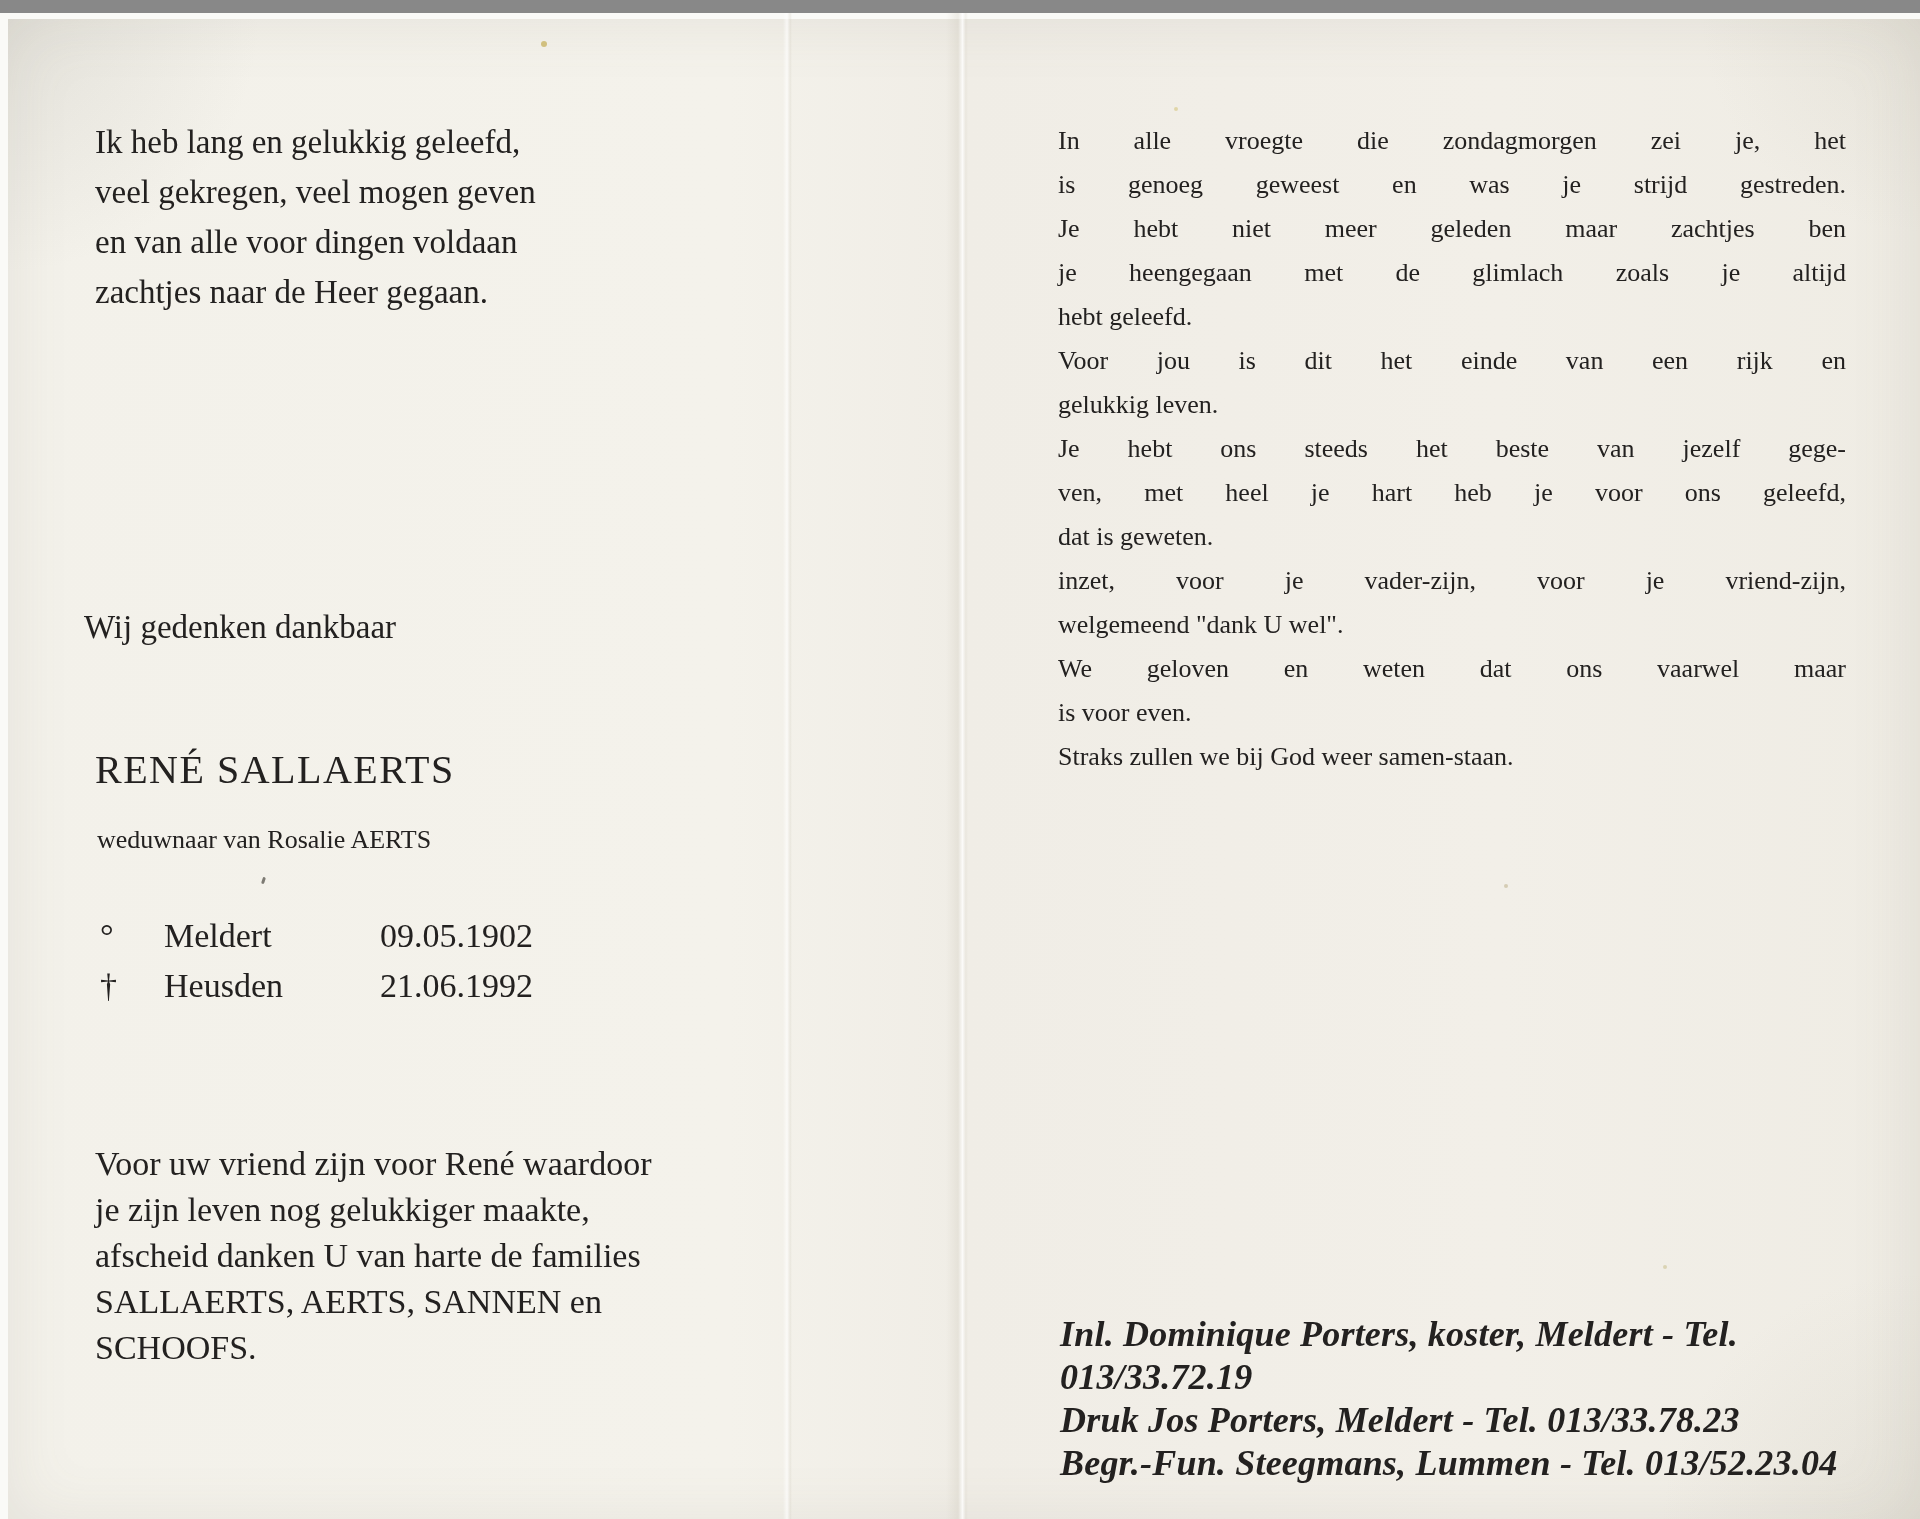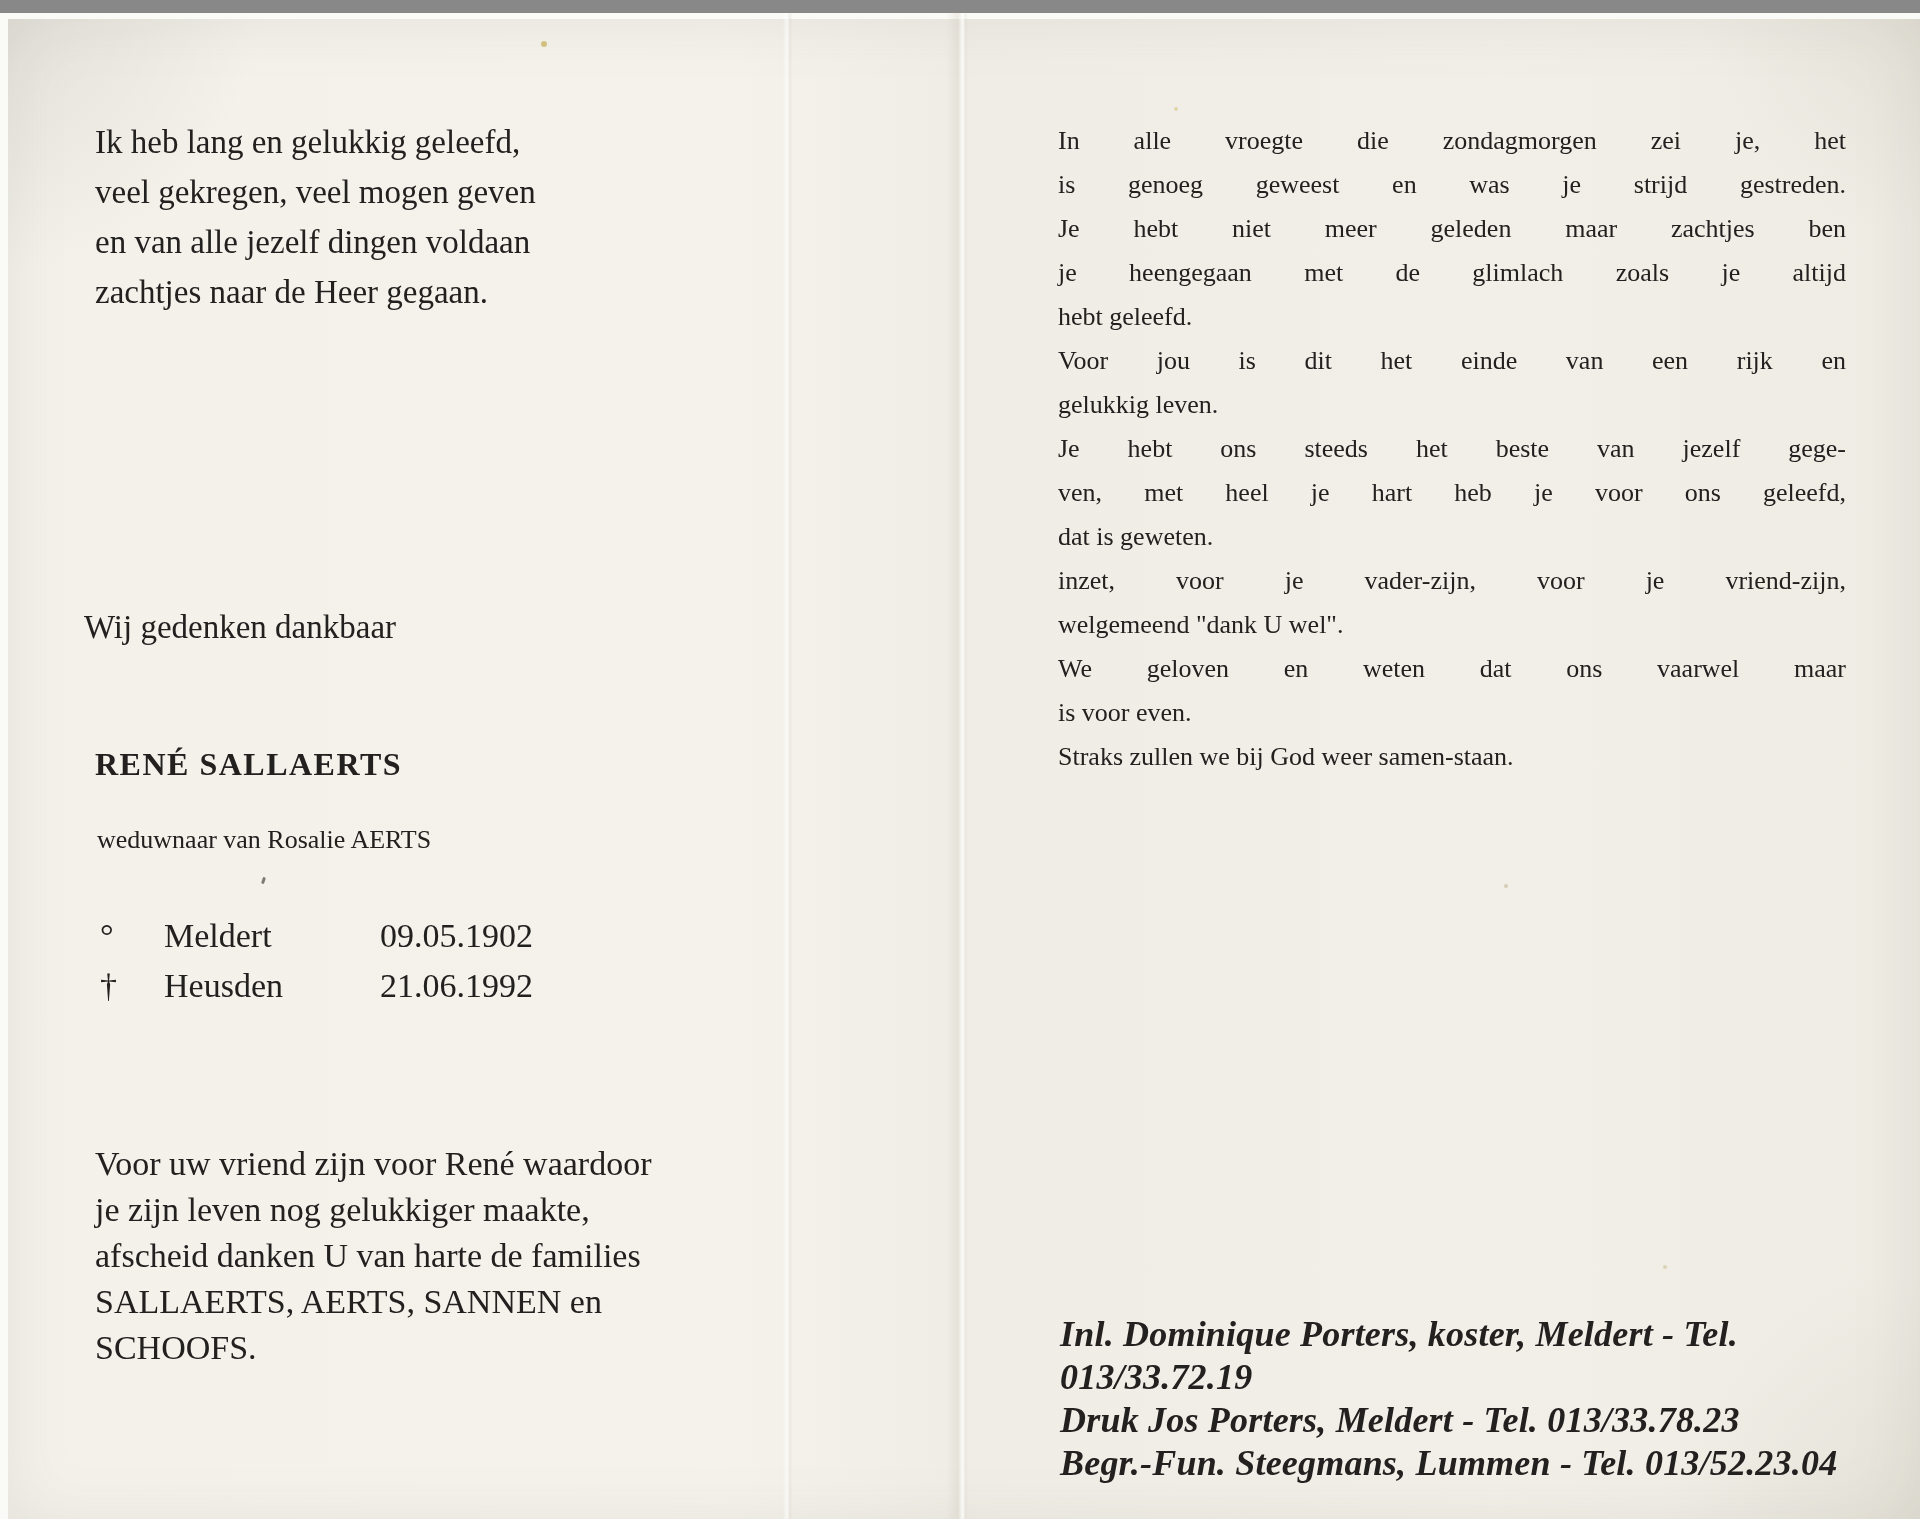--- a/index.html
+++ b/index.html
@@ -29,21 +29,21 @@
   .speck{position:absolute;border-radius:50%;}
   .speck.s1{left:541px;top:28px;width:6px;height:6px;background:#c9b465;opacity:.8;}
   .speck.s2{left:1174px;top:94px;width:4px;height:4px;background:#d6c47e;opacity:.6;}
   .speck.s3{left:1663px;top:1252px;width:4px;height:4px;background:#c9bd8a;opacity:.55;}
   .speck.s4{left:262px;top:864px;width:3px;height:7px;background:#4a4740;opacity:.7;border-radius:2px;transform:rotate(18deg);}
   .speck.s5{left:1504px;top:871px;width:4px;height:4px;background:#b9a97f;opacity:.5;}
 
   
   .verse{position:absolute;left:95px;top:104px;width:620px;font-size:33px;line-height:50px;}
   .intro{position:absolute;left:84px;top:596px;font-size:33px;}
-  .name{position:absolute;left:95px;top:733px;font-size:32px;font-weight:bold;letter-spacing:1.5px;}
+  .name{position:absolute;left:95px;top:733px;font-size:40px;font-weight:normal;letter-spacing:1.5px;}
   .relation{position:absolute;left:97px;top:812px;font-size:26px;}
   .dates{position:absolute;left:100px;top:898px;font-size:34px;line-height:50px;}
   .dates .row{display:grid;grid-template-columns:64px 216px auto;}
   .thanks{position:absolute;left:95px;top:1128px;width:660px;font-size:34px;line-height:46px;}
 
   
   .memorial{position:absolute;left:1058px;top:106px;width:788px;font-size:26px;line-height:44px;}
   .memorial .line.j{text-align:justify;text-align-last:justify;}
   .colophon{position:absolute;left:1060px;top:1300px;width:800px;
     font-size:36px;line-height:43px;font-style:italic;font-weight:600;letter-spacing:.2px;}
@@ -59,21 +59,21 @@
   <div class="crease-b"></div>
   <div class="speck s1"></div>
   <div class="speck s2"></div>
   <div class="speck s3"></div>
   <div class="speck s4"></div>
   <div class="speck s5"></div>
 
   <div class="verse">
     <div class="line">Ik heb lang en gelukkig geleefd,</div>
     <div class="line">veel gekregen, veel mogen geven</div>
-    <div class="line">en van alle jezelf dingen voldaan</div>
+    <div class="line">en van alle voor dingen voldaan</div>
     <div class="line">zachtjes naar de Heer gegaan.</div>
   </div>
 
   <div class="intro">Wij gedenken dankbaar</div>
 
   <div class="name">RENÉ SALLAERTS</div>
 
   <div class="relation">weduwnaar van Rosalie AERTS</div>
 
   <div class="dates">

